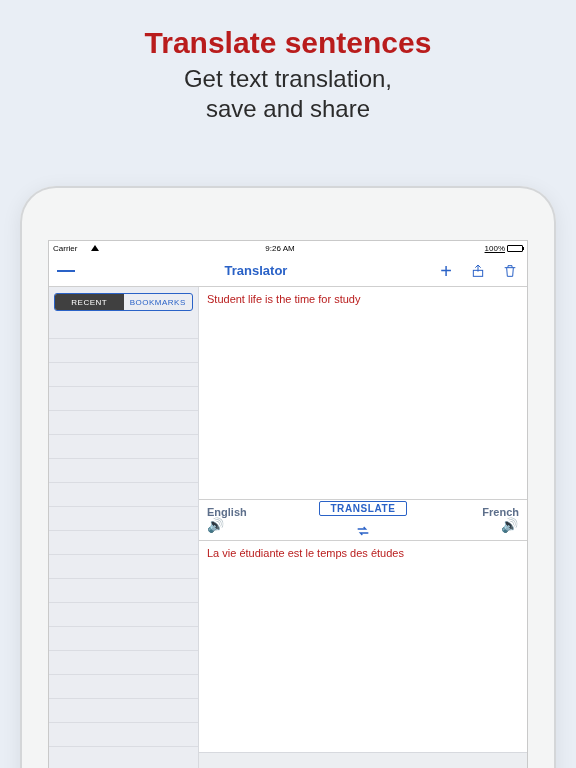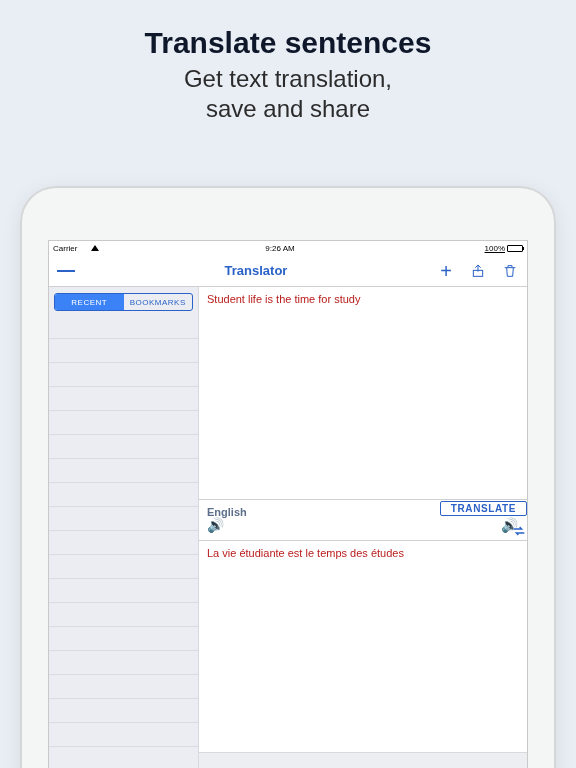--- a/index.html
+++ b/index.html
@@ -1,19 +1,19 @@
 <!DOCTYPE html>
 <html><head>
 <meta charset="utf-8">
 <style>
   * { box-sizing: border-box; margin: 0; padding: 0; }
   html, body { width: 576px; height: 768px; overflow: hidden; font-family: -apple-system, "Helvetica Neue", Arial, sans-serif; }
   body { background: #e9eef5; }
 
-  .promo-title { text-align: center; padding-top: 26px; font-weight: 700; font-size: 30px; color: #0f172a; }
+  .promo-title { text-align: center; padding-top: 26px; font-weight: 700; font-size: 30px; color: #b91c1c; }
   .promo-sub   { text-align: center; font-size: 24px; color: #2b2b2b; line-height: 1.25; margin-top: 4px; }
 
   .device {
     position: absolute; left: 50%; transform: translateX(-50%);
     top: 186px; width: 536px; height: 600px;
     background: #f4f5f5; border-radius: 36px 36px 0 0;
     box-shadow: inset 0 0 0 2px #d4d6d8, 0 4px 20px rgba(0,0,0,.08);
   }
   .screen {
     position: absolute; left: 28px; right: 28px; top: 54px; bottom: 0;
@@ -39,32 +39,32 @@
   .hamburger span { display:block; width:14px; height:2px; background:#2a62c7; margin:1.5px 0; }
   .plus { font-size:20px; font-weight:300; line-height:1; }
   .trash svg, .share svg { width:16px; height:16px; stroke:#2a62c7; fill:none; stroke-width:1.5; }
 
   
   .content { flex:1; display:flex; min-height:0; }
 
   .sidebar { width: 150px; background:#ebedf2; border-right:1px solid #d7d9de; display:flex; flex-direction:column; }
   .seg { display:flex; margin:6px 5px 4px; border:1px solid #2a62c7; border-radius:3px; overflow:hidden; height:18px; }
   .seg div { flex:1; font-size:8px; letter-spacing:.5px; text-align:center; line-height:18px; color:#2a62c7; cursor:pointer; }
-  .seg .active { background:#3b82f6; color:#fff; }
+  .seg .active { background:#404040; color:#fff; }
   .rows { flex:1; overflow:hidden; }
   .rows .row { height:24px; border-bottom:1px solid #dadce2; }
 
   .main { flex:1; display:flex; flex-direction:column; min-width:0; }
   .pane { flex:1; padding:6px 8px; font-size:11px; color:#b91c1c; overflow:hidden; }
   .langbar { border-top:1px solid #d0d0d0; border-bottom:1px solid #d0d0d0; background:#fff; height:42px; position:relative; display:flex; align-items:stretch; }
   .lang-col { width:78px; display:flex; flex-direction:column; justify-content:center; padding:2px 8px 3px; }
   .lang-col.right { margin-left:auto; text-align:right; align-items:flex-end; }
   .lang-label { font-size:11px; color:#5d6f8b; font-weight:600; }
   .speaker { font-size:14px; color:#000; line-height:1; cursor:pointer; }
-  .lang-center { position:absolute; left:0; right:0; top:0; bottom:0; display:flex; flex-direction:column; align-items:flex-end; justify-content:center; gap:8px; pointer-events:none; }
+  .lang-center { position:absolute; left:0; right:0; top:0; bottom:0; display:flex; flex-direction:column; align-items:center; justify-content:center; gap:8px; pointer-events:none; }
   .translate-btn { pointer-events:auto; border:1.5px solid #2a62c7; color:#2a62c7; font-weight:800; font-size:10px; letter-spacing:.6px; padding:1px 10px; border-radius:2px; background:#fff; cursor:pointer; }
   .swap { pointer-events:auto; width:16px; height:14px; cursor:pointer; }
   .swap svg { width:16px; height:14px; stroke:#2a62c7; fill:#2a62c7; }
 
   .footer { height:34px; background:#eceef1; border-top:1px solid #d7d9de; }
 </style>
 </head>
 <body>
 
 <div class="promo-title">Translate sentences</div>

